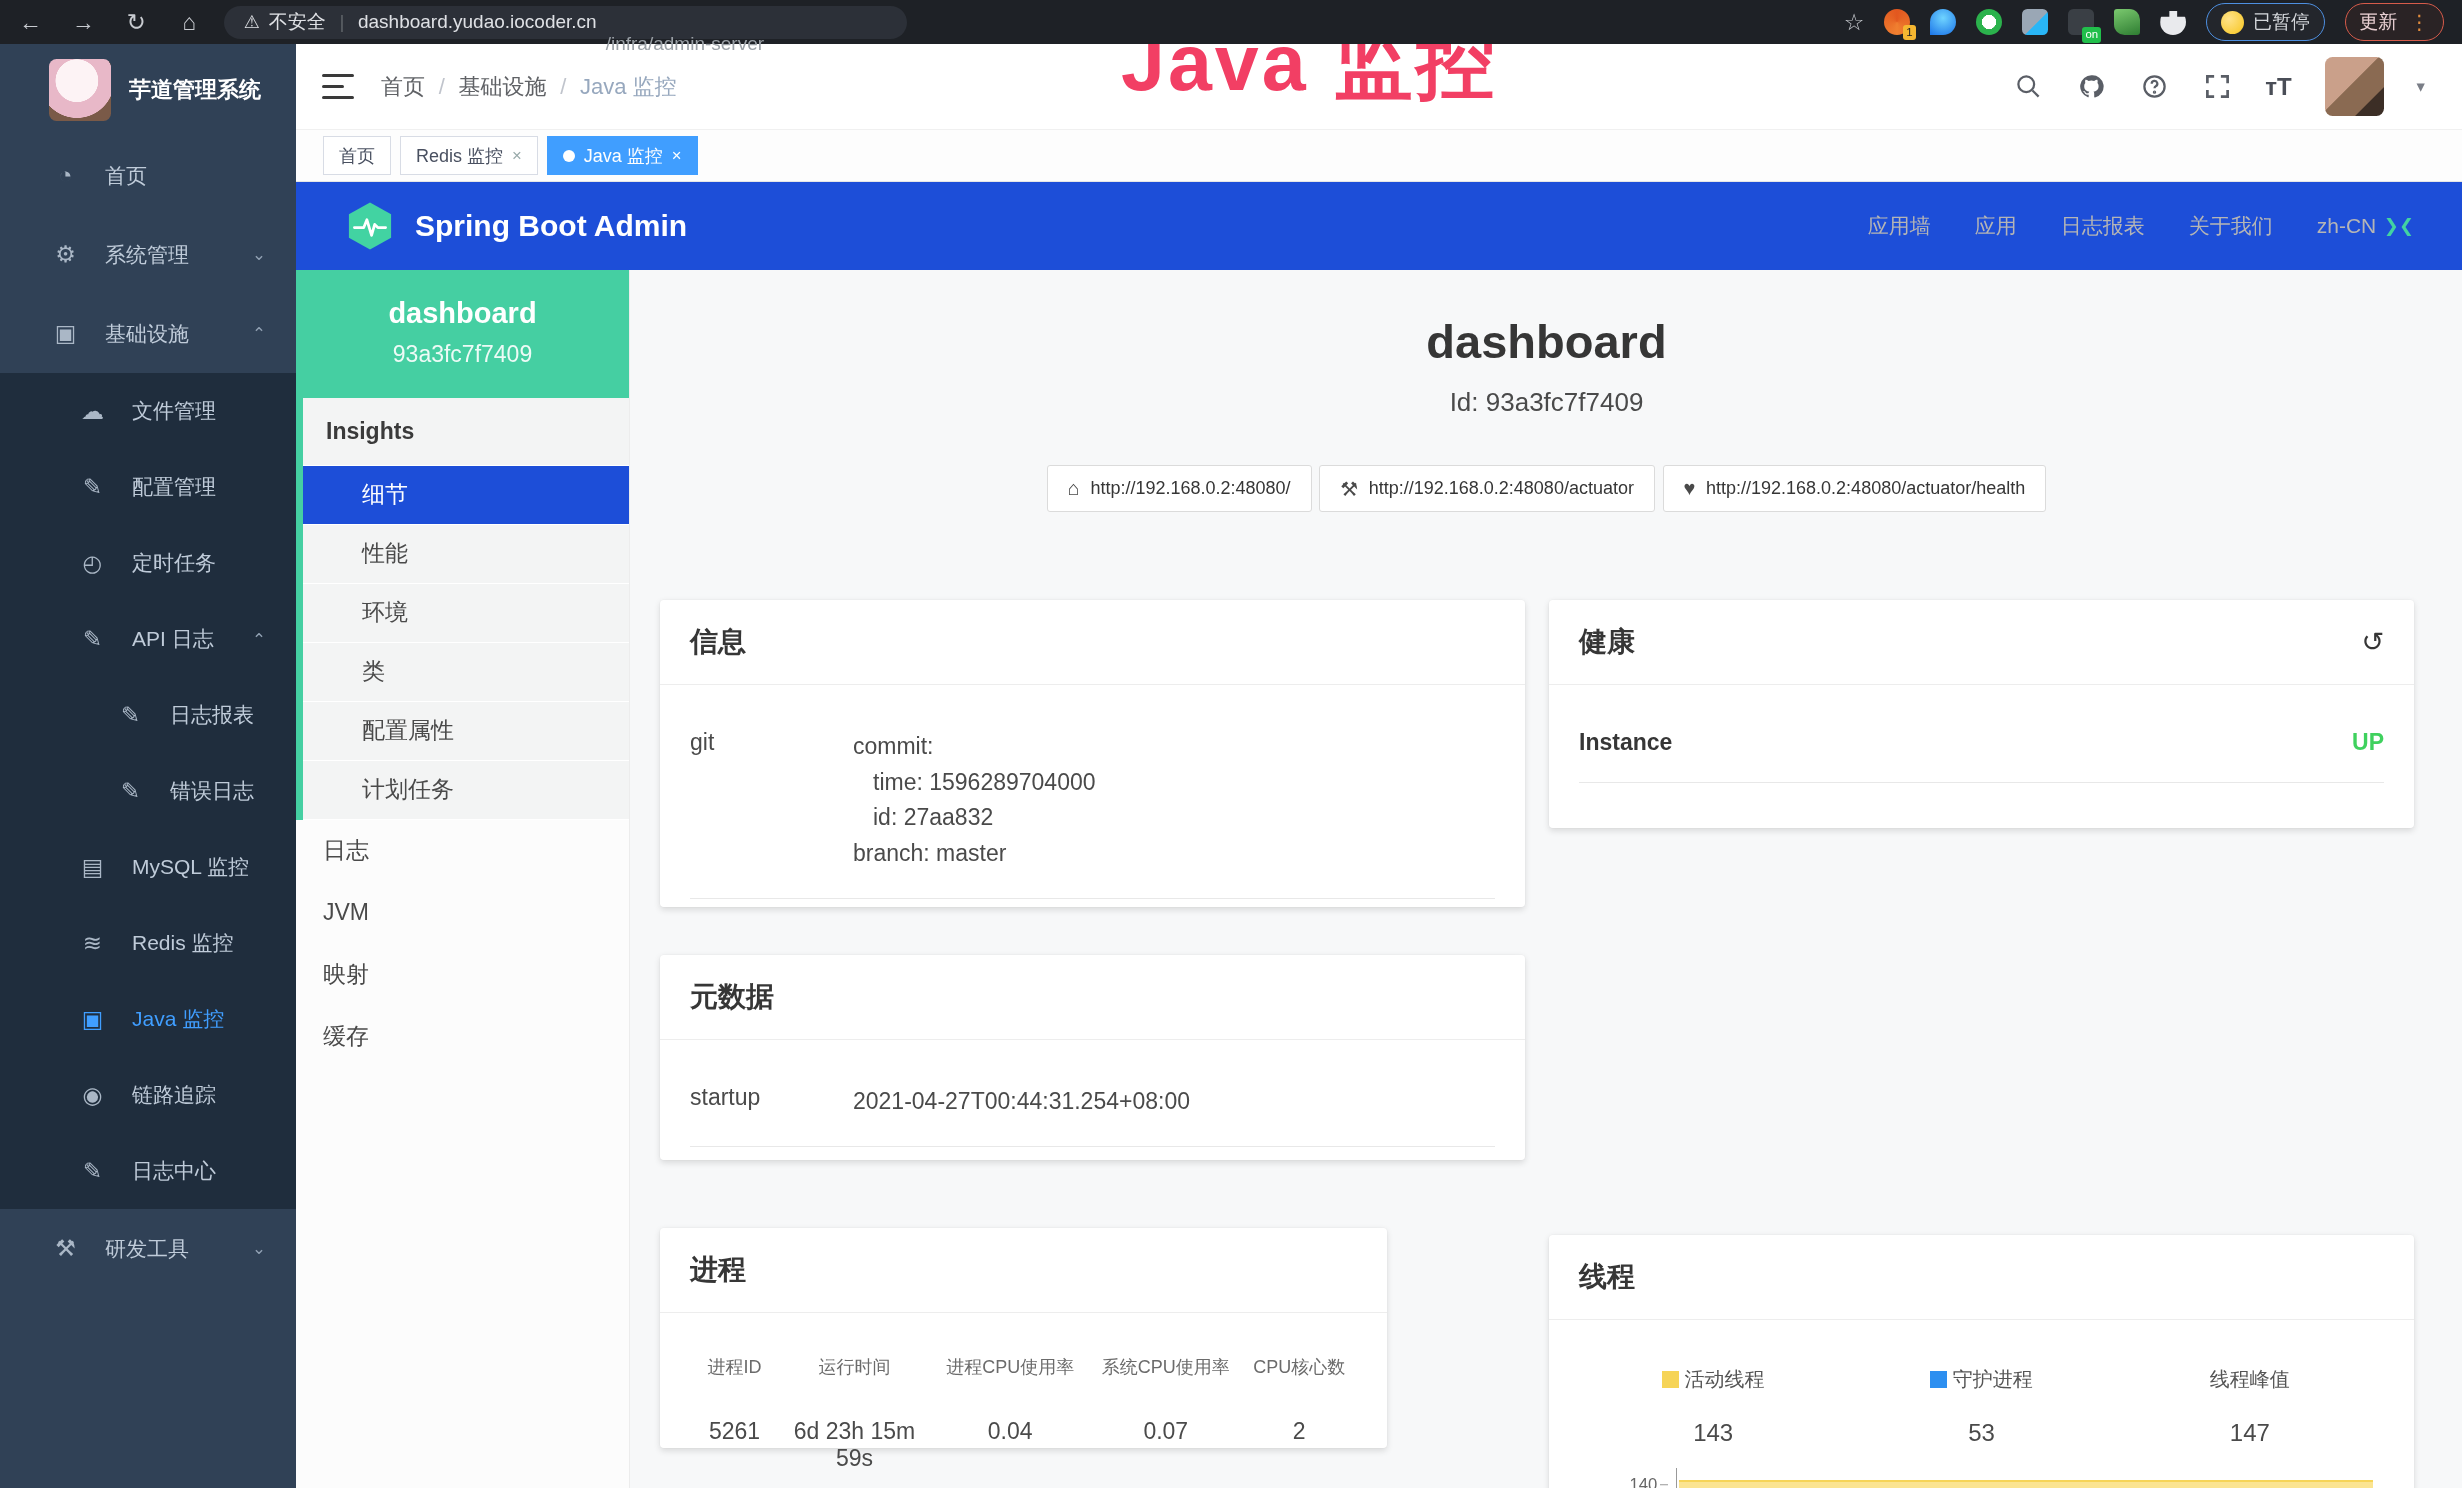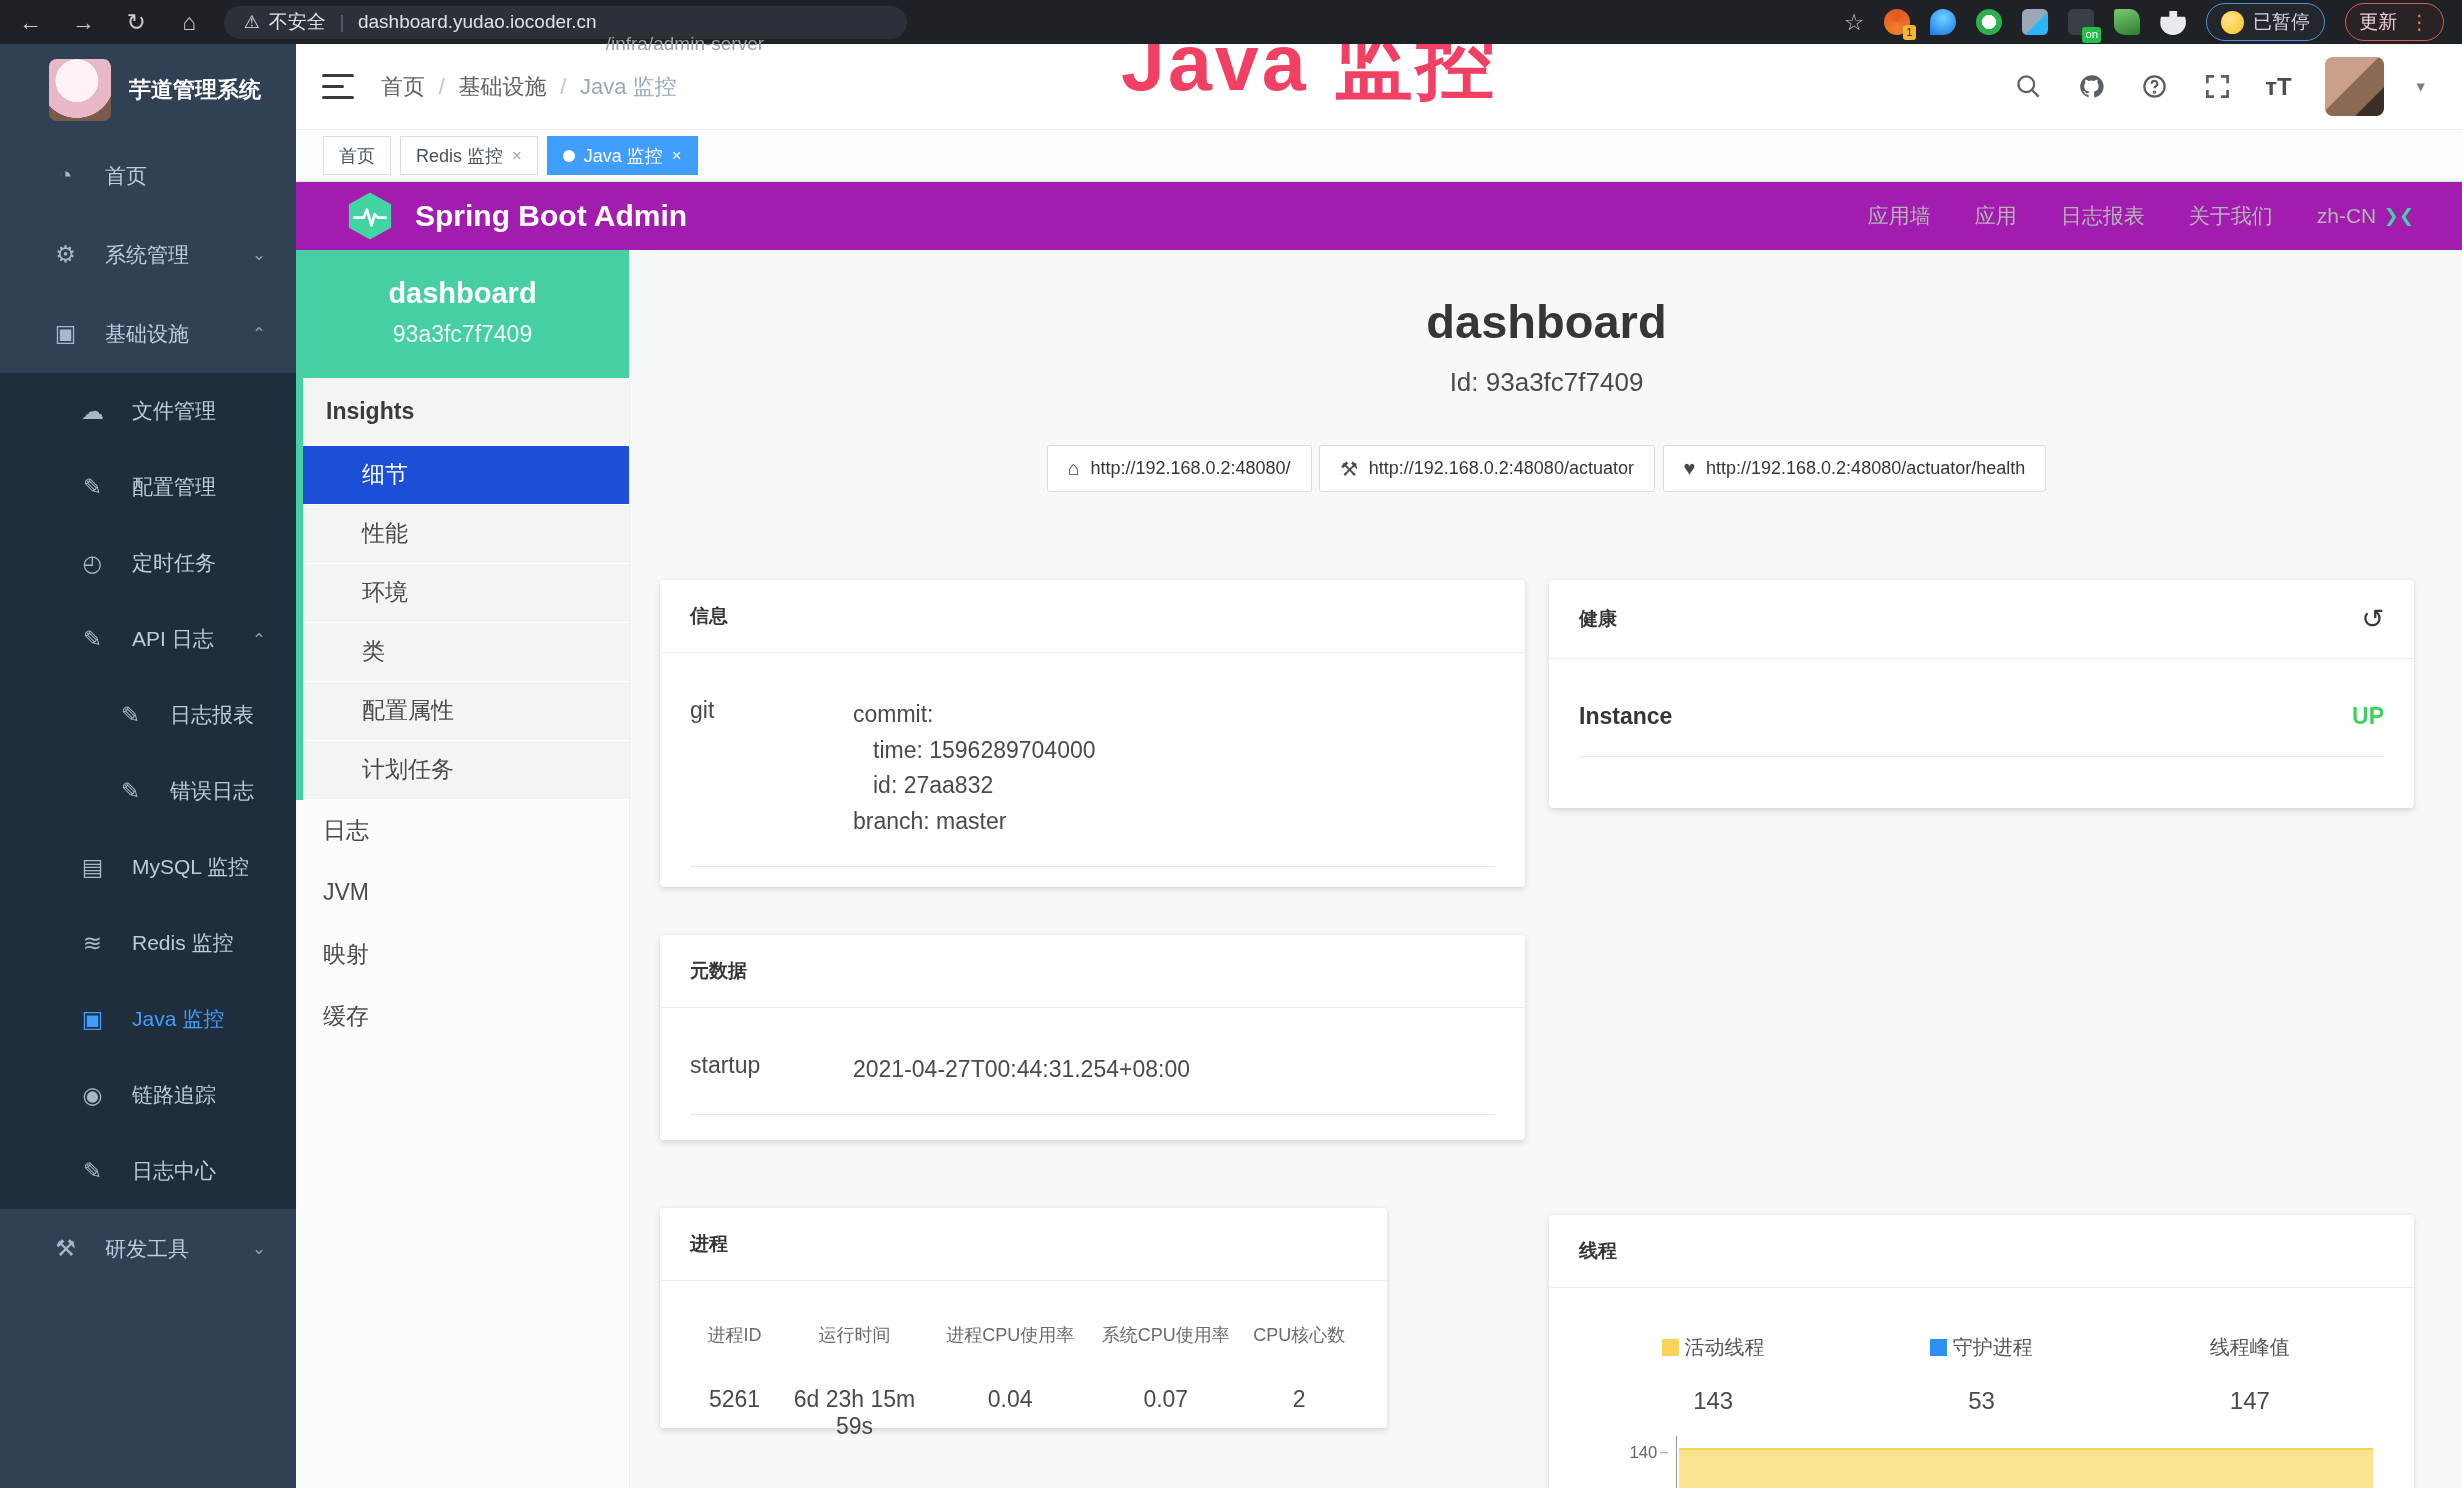--- a/index.html
+++ b/index.html
@@ -63,21 +63,21 @@
 
   
   .tags { height:53px; background:#fdfdfd; border-top:0.8px solid #f0f0f0; display:flex; align-items:center; padding:0 27px; gap:9px; border-bottom:0.8px solid #e6e6e6; }
   .tag { display:inline-flex; align-items:center; height:39px; padding:0 15px; background:#fff; border:0.8px solid #d8dce5; color:#495060; font-size:18px; cursor:pointer; gap:9px; }
   .tag .x { font-size:16.7px; color:#9aa; }
   .tag.active { background:#409eff; border-color:#409eff; color:#fff; }
   .tag.active .dot { width:12px; height:12px; border-radius:50%; background:#fff; }
   .tag.active .x { color:#fff; }
 
   
-  .sba-header { height:68px; background:#a21caf; display:flex; align-items:center; padding:0 49px; }
+  .sba-header { height:88px; background:#1d4ed8; display:flex; align-items:center; padding:0 49px; }
   .hexwrap { width:50px; height:50px; margin-right:20px; }
   .sba-brand { color:#fff; font-size:30px; font-weight:bold; }
   .sba-nav { margin-left:auto; display:flex; align-items:center; gap:44px; font-size:21px; color:#b5b5b5; }
   .sba-nav .locale { display:flex; align-items:center; gap:7.6px; }
   .sba-nav .locale .lc { color:#42d3a2; font-size:18px; font-weight:bold; }
 
   .sba-body { position:relative; height:1285px; display:flex; background:#f7f8f9; }
 
   
   .sba-side { width:334px; background:#fcfcfc; border-right:0.8px solid #ececec; font-size:23px; flex:none; }
@@ -93,21 +93,21 @@
   
   .sba-main { position:relative; flex:1; }
   .page-title { text-align:center; margin-top:44px; font-size:47px; font-weight:600; color:#363636; }
   .page-id { text-align:center; margin-top:18px; font-size:26px; color:#4a4a4a; }
   .links { display:flex; justify-content:center; gap:7.6px; margin-top:47px; }
   .linkbtn { display:inline-flex; align-items:center; gap:10.6px; border:1.5px solid #dbdbdb; background:#fff; padding:10.6px 20px; font-size:18px; color:#363636; border-radius:3px; cursor:pointer; }
   .linkbtn .li { color:#4a4a4a; font-size:20px; }
 
   .card { position:absolute; background:#fff; border-radius:3.8px; box-shadow:0 2.3px 6px rgba(10,10,10,.12), 0 0 0 0.8px rgba(10,10,10,.02); }
   .card-head { display:flex; align-items:center; padding:23px 30px; border-bottom:1.5px solid #ededed; }
-  .card-title { font-size:19px; font-weight:bold; color:#363636; }
+  .card-title { font-size:28px; font-weight:bold; color:#363636; }
   .card-head .hist { margin-left:auto; font-size:27px; color:#363636; cursor:pointer; }
   .card-body { padding:35px 30px 30px; }
   .kv { display:flex; padding:9px 0 26px; border-bottom:1.5px solid #e8e8e8; font-size:23px; color:#4a4a4a; }
   .kv .k { width:163px; flex:none; }
   .kv .v { flex:1; line-height:1.55; }
   .kv .v .ind { padding-left:20px; }
   .kv.health .k { font-weight:bold; color:#363636; width:auto; }
   .kv.health .up { margin-left:auto; font-weight:bold; color:#3fd15e; }
 
   .proc-grid { display:grid; grid-template-columns:1fr 1.7fr 1.8fr 1.7fr 1.3fr; row-gap:39px; text-align:center; }

